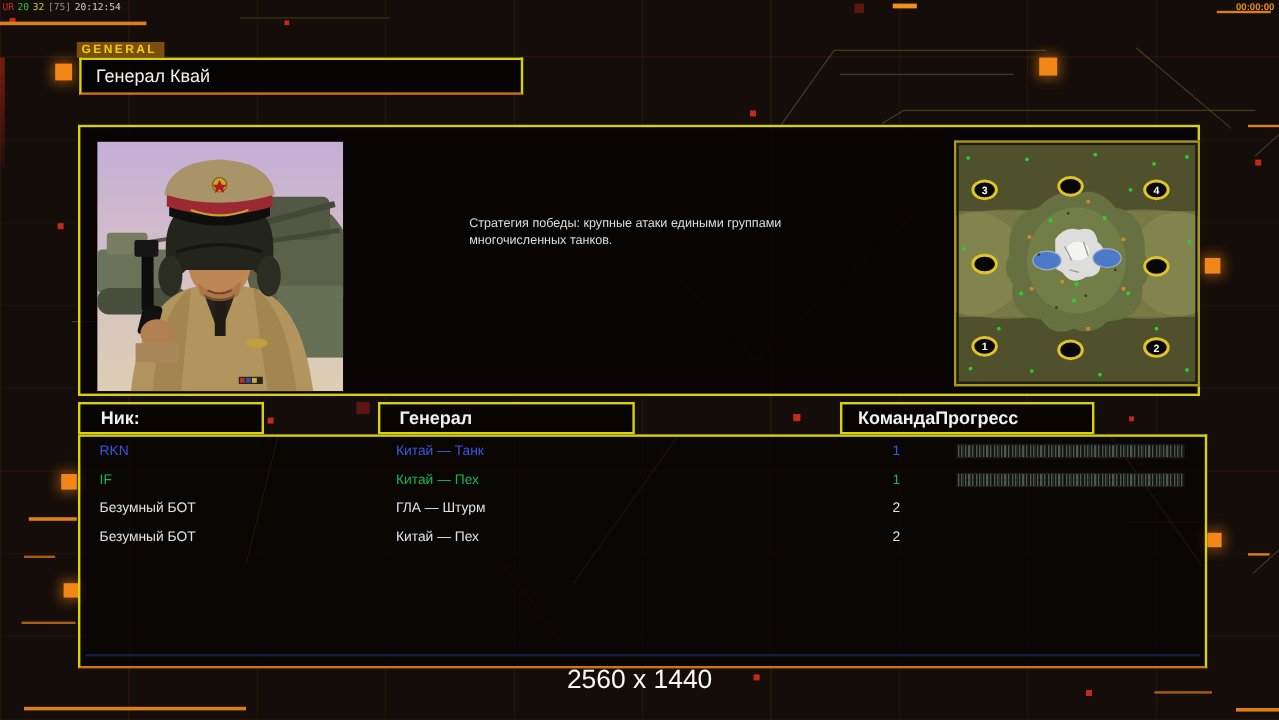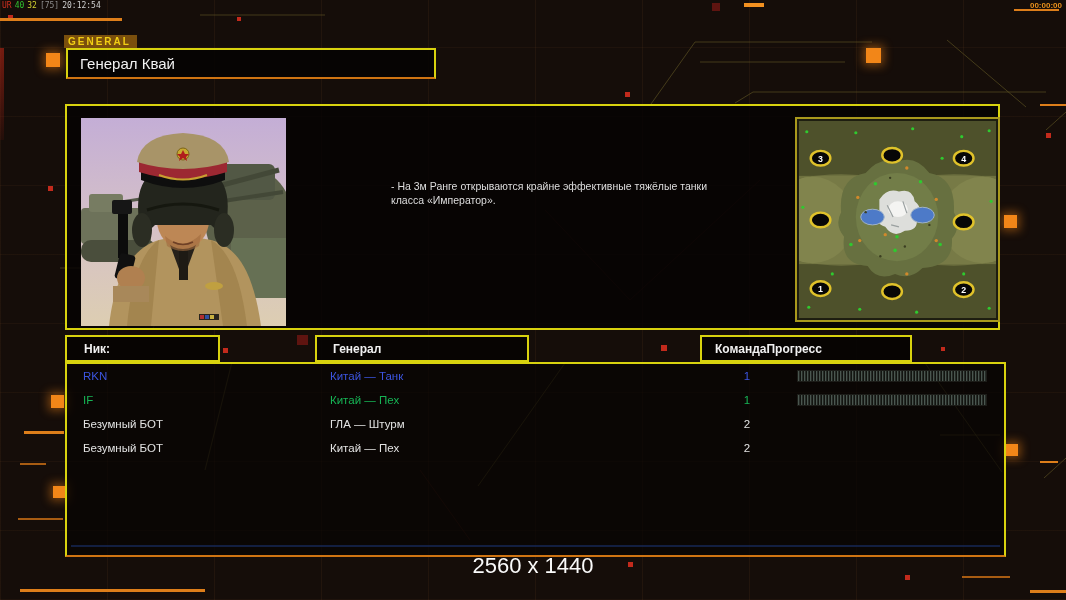--- a/index.html
+++ b/index.html
@@ -71,21 +71,21 @@
     border:2px solid #a9991c;background:#222;
   }
   .minimap svg{display:block;width:100%;height:100%;}
 
   
   .hdr-box{
     position:absolute;top:335px;height:27px;z-index:5;
     background:rgba(5,3,2,.9);
     border:2px solid var(--yellow);
     display:flex;align-items:center;
-    font-size:12px;font-weight:bold;color:#f0f0f0;
+    font-size:15px;font-weight:bold;color:#f0f0f0;
   }
   #hdr-nick{left:65px;width:155px;padding-left:17px;}
   #hdr-general{left:315px;width:214px;padding-left:16px;}
   #hdr-team{left:700px;width:212px;}
   #hdr-team .h1{margin-left:13px;}
   #hdr-team .h2{}
 
   
   .players-panel{
     position:absolute;left:65px;top:362px;width:941px;height:195px;z-index:4;
@@ -164,21 +164,21 @@
   <div class="decor oline" style="left:24px;top:431px;width:40px;height:3px;"></div>
   <div class="decor oline" style="left:20px;top:463px;width:26px;height:2px;background:#a85c12;"></div>
   <div class="decor oline" style="left:18px;top:518px;width:45px;height:2px;background:#a85c12;"></div>
   <div class="decor oline" style="left:20px;top:589px;width:185px;height:3px;"></div>
   <div class="decor oline" style="left:962px;top:576px;width:48px;height:2px;background:#a85c12;"></div>
   <div class="decor oline" style="left:1040px;top:461px;width:18px;height:2px;"></div>
   <div class="decor oline" style="left:1030px;top:590px;width:36px;height:3px;"></div>
 </div>
 
 <div class="hud-debug">
-  <span style="color: rgb(208, 48, 32);">UR</span><span style="color: rgb(48, 192, 48);">40</span><span style="color: rgb(208, 208, 48);">32</span><span style="color: rgb(144, 144, 144);">[75]</span><span style="color: rgb(208, 208, 208);">20:12:54</span>
+  <span style="color: rgb(208, 48, 32);">UR</span><span style="color: rgb(48, 192, 48);">20</span><span style="color: rgb(208, 208, 48);">32</span><span style="color: rgb(144, 144, 144);">[75]</span><span style="color: rgb(208, 208, 208);">20:12:54</span>
 </div>
 <div class="match-timer">00:00:00</div>
 
 <div class="general-tab">GENERAL</div>
 <div class="title-box">
   <span>Генерал Квай</span>
 </div>
 
 <div class="info-panel">
 
@@ -242,21 +242,21 @@
         <ellipse cx="133" cy="168" rx="9" ry="4" fill="#c0a040"></ellipse>
         <rect x="118" y="196" width="20" height="6" fill="#2a241c"></rect>
         <rect x="119" y="197" width="4" height="4" fill="#b03030"></rect>
         <rect x="124" y="197" width="4" height="4" fill="#3050a0"></rect>
         <rect x="129" y="197" width="4" height="4" fill="#c8b040"></rect>
       </g>
     </svg>
   </div>
 
   <div class="briefing">
-    <p>- На 3м Ранге открываются крайне эффективные тяжёлые танки класса «Император».</p>
+    <p>Стратегия победы: крупные атаки едиными группами многочисленных танков.</p>
   </div>
 
   <div class="minimap">
     <svg viewBox="0 0 205 205" preserveAspectRatio="none">
       <rect width="205" height="205" fill="#4e512b"></rect>
       <rect y="58" width="205" height="90" fill="#6e713f"></rect>
       <ellipse cx="16" cy="103" rx="42" ry="44" fill="#8a8c55"></ellipse>
       <ellipse cx="189" cy="103" rx="42" ry="44" fill="#8a8c55"></ellipse>
       <path d="M0,62 Q40,52 82,60 L82,146 Q40,154 0,144 Z" fill="#7c7f4a" opacity=".65"></path>
       <path d="M205,62 Q165,52 123,60 L123,146 Q165,154 205,144 Z" fill="#7c7f4a" opacity=".65"></path>

